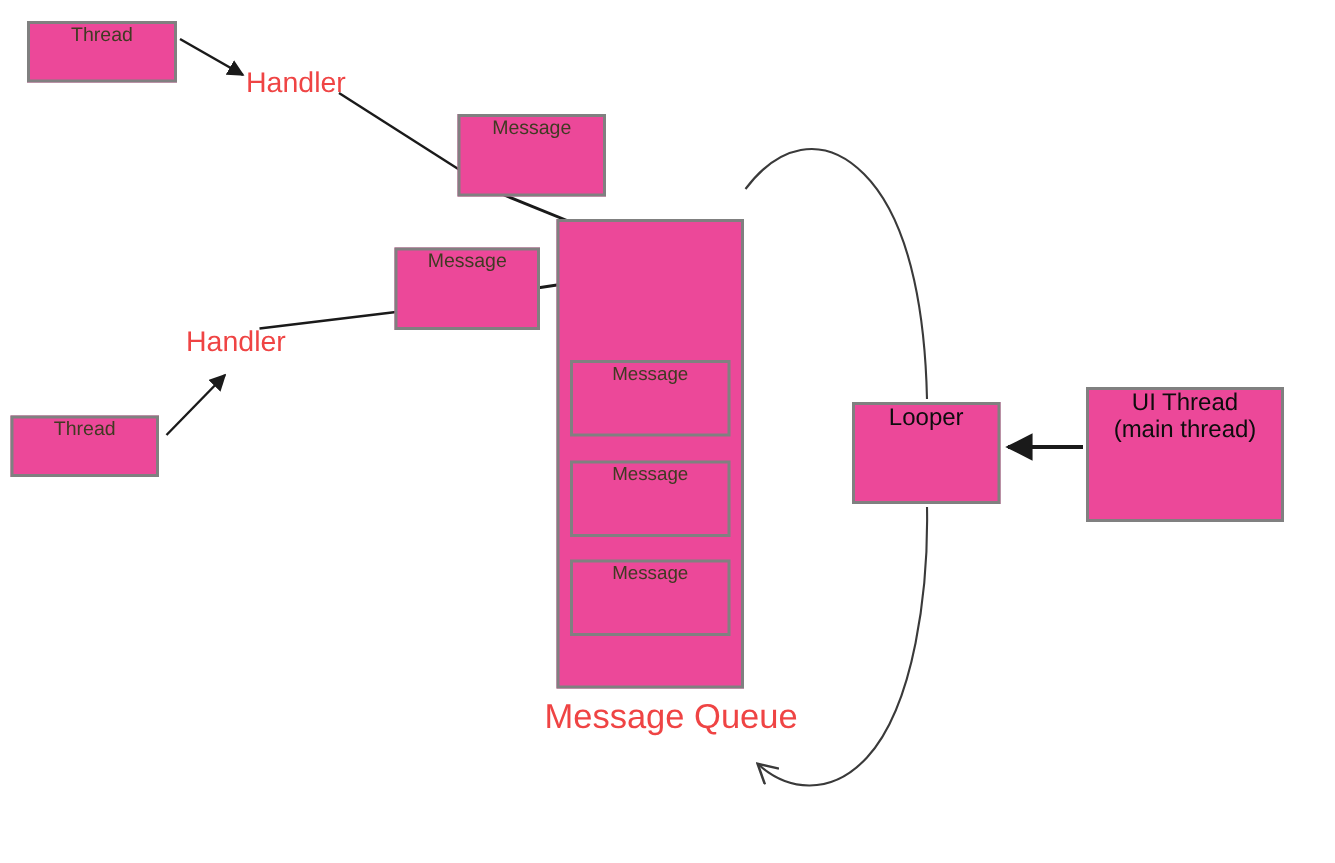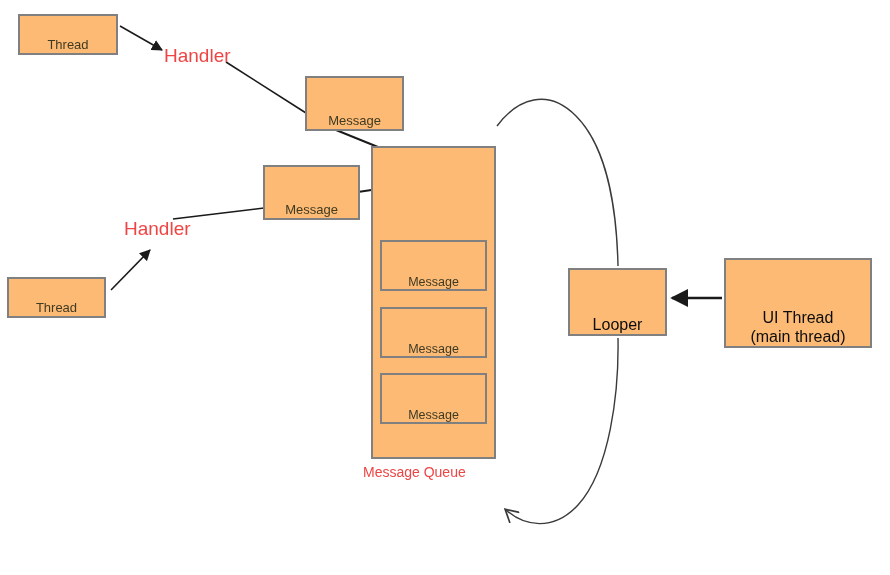--- a/index.html
+++ b/index.html
@@ -21,23 +21,23 @@
     position: absolute;
     left: 0;
     top: 0;
     width: 890px;
     height: 575px;
   }
   .node-box {
     position: absolute;
     box-sizing: border-box;
     border: 2px solid #808080;
-    background: #fdba74;
+    background: #ec4899;
     display: flex;
-    align-items: flex-end;
+    align-items: flex-start;
     justify-content: center;
     text-align: center;
     line-height: 1.15;
   }
   .node-label {
     display: block;
     white-space: pre-line;
   }
   .free-label {
     position: absolute;
@@ -48,25 +48,25 @@
   
   #thread-top       { left: 18px;  top: 14px;  width: 100px; height: 41px;  font-size: 13px; color: #3f3a22; }
   #thread-bottom    { left: 7px;   top: 277px; width: 99px;  height: 41px;  font-size: 13px; color: #3f3a22; }
   #message-top      { left: 305px; top: 76px;  width: 99px;  height: 55px;  font-size: 13px; color: #3f3a22; }
   #message-mid      { left: 263px; top: 165px; width: 97px;  height: 55px;  font-size: 13px; color: #3f3a22; }
   #message-queue    { left: 371px; top: 146px; width: 125px; height: 313px; }
   #queue-msg-1      { left: 380px; top: 240px; width: 107px; height: 51px;  font-size: 12.5px; color: #3f3a22; }
   #queue-msg-2      { left: 380px; top: 307px; width: 107px; height: 51px;  font-size: 12.5px; color: #3f3a22; }
   #queue-msg-3      { left: 380px; top: 373px; width: 107px; height: 51px;  font-size: 12.5px; color: #3f3a22; }
   #looper-box       { left: 568px; top: 268px; width: 99px;  height: 68px;  font-size: 16px; color: #0d0d0d; }
-  #ui-thread-box    { left: 724px; top: 258px; width: 148px; height: 90px;  font-size: 16px; color: #0d0d0d; }
+  #ui-thread-box    { left: 724px; top: 258px; width: 132px; height: 90px;  font-size: 16px; color: #0d0d0d; }
 
   #handler-top      { left: 164px; top: 46px;  font-size: 19px; }
   #handler-bottom   { left: 124px; top: 219px; font-size: 19px; }
-  #mq-caption       { left: 363px; top: 465px; font-size: 14px; }
+  #mq-caption       { left: 363px; top: 465px; font-size: 23px; }
 </style>
 </head>
 <body>
 
 <div id="canvas">
 
   <svg id="diagram-svg" viewBox="0 0 890 575" xmlns="http://www.w3.org/2000/svg">
     <defs>
       <marker id="arrow-filled" viewBox="0 0 10 10" refX="9" refY="5" markerWidth="7" markerHeight="7" orient="auto-start-reverse">
         <path d="M 0 0 L 10 5 L 0 10 z" fill="#1a1a1a"></path>

